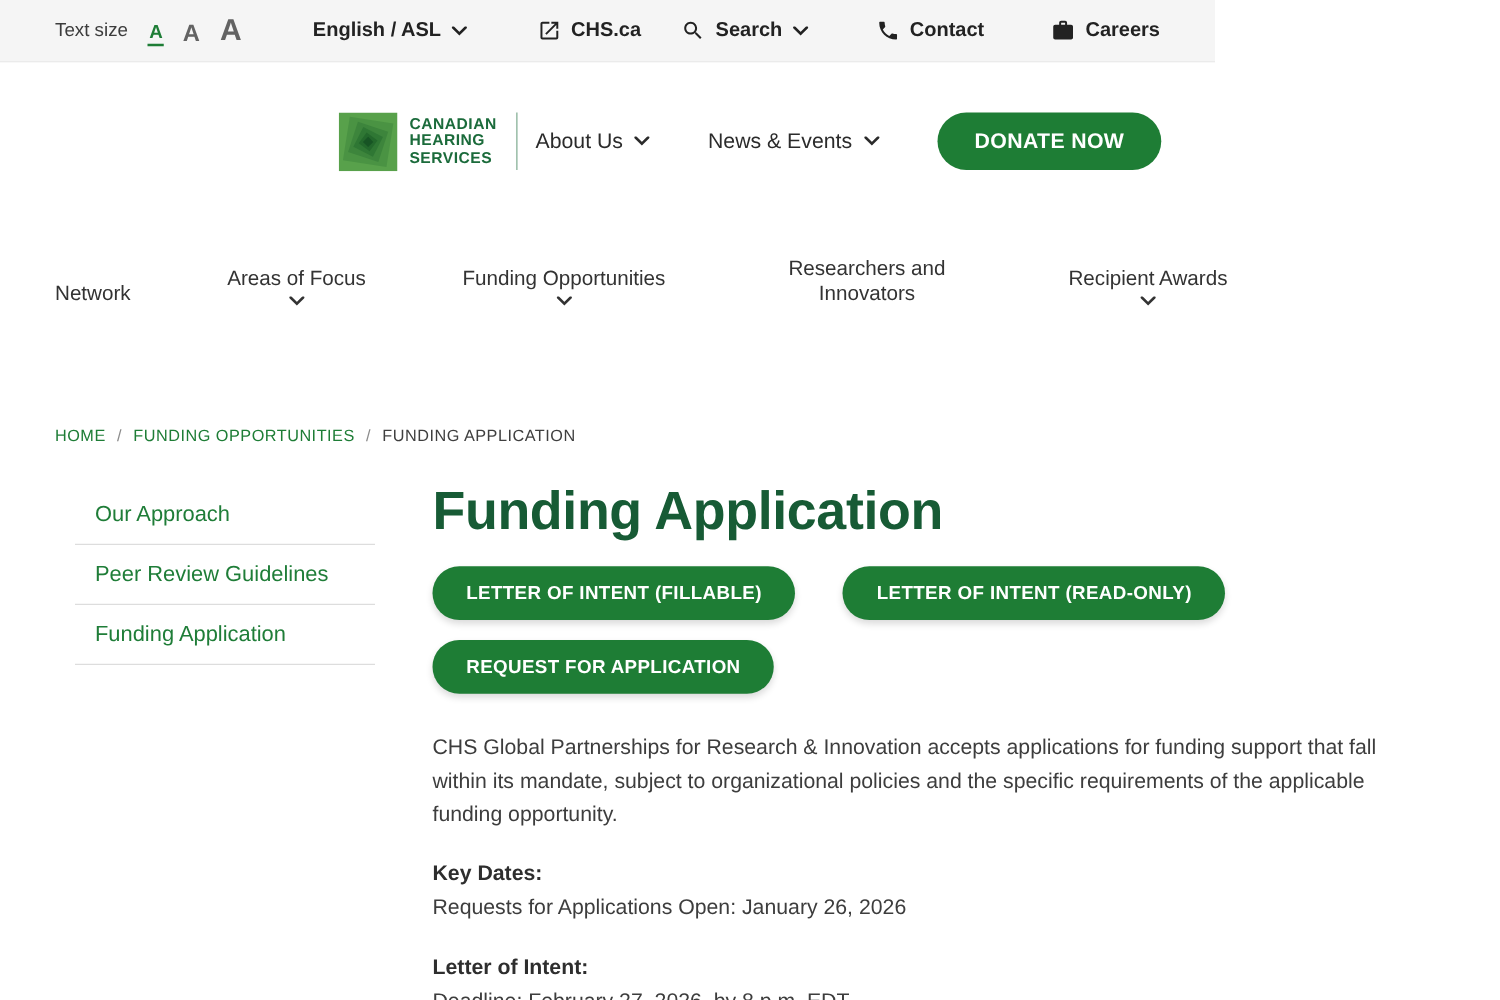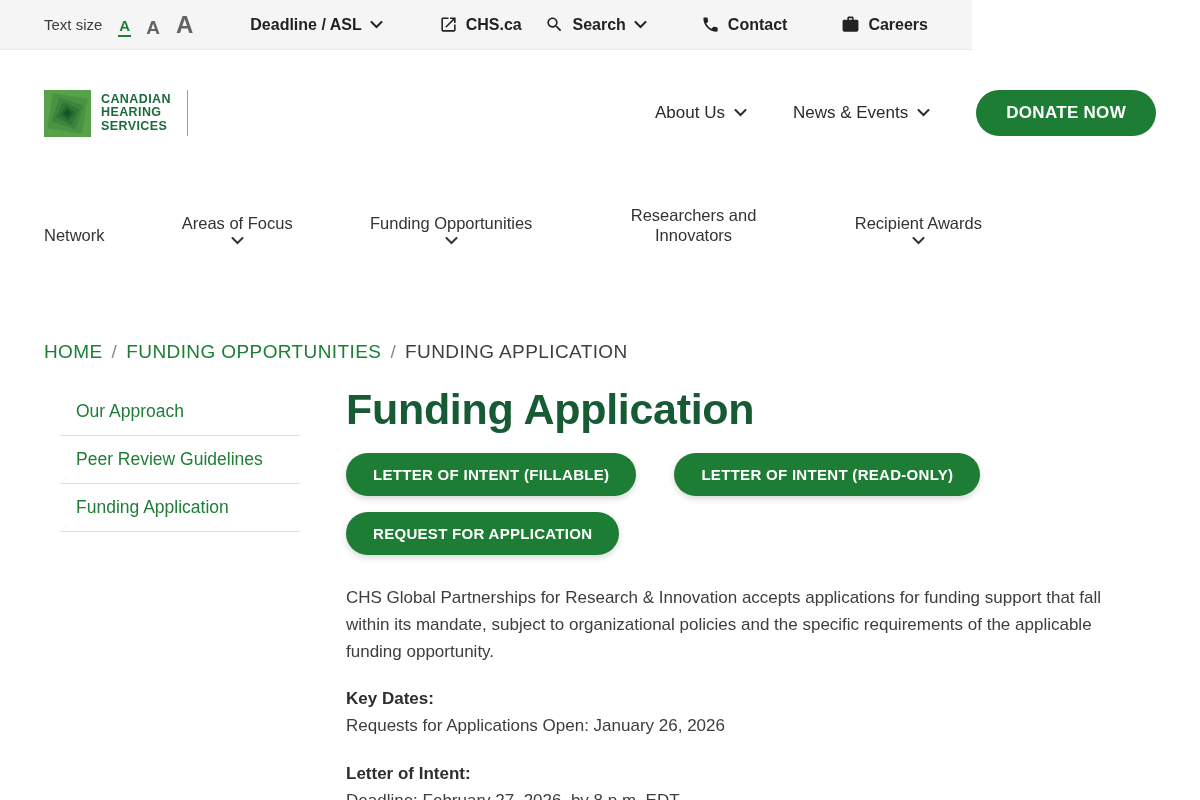--- a/index.html
+++ b/index.html
@@ -22,21 +22,21 @@
   .tb-item { display:flex; align-items:center; gap:8px; cursor:pointer;
     font-size:16px; font-weight:600; color:#222; }
   .tb-item + .tb-item { margin-left:56px; }
   .tb-right .tb-item + .tb-item { margin-left:54px; }
   .chev { width:13px; height:8px; }
   .chev path { fill:none; stroke:#222; stroke-width:2; stroke-linecap:round; }
   .tb-ico { width:19px; height:19px; fill:#222; }
 
   
   .header { position:absolute; top:50px; left:0; width:1200px; height:126px;
-    display:flex; align-items:center; justify-content:space-between; padding:0 44px; background:#fff; }
+    display:flex; align-items:center; justify-content:center; padding:0 44px; background:#fff; }
   .logo { display:flex; align-items:center; cursor:pointer; }
   .logo-mark { width:47px; height:47px; }
   .logo-org { margin-left:10px; color:#1B6B3B; font-size:12.5px; line-height:1.07;
     letter-spacing:.4px; }
   .logo-org .l1 { font-weight:600; }
   .logo-org .l2, .logo-org .l3 { font-weight:800; }
   .logo-div { width:1px; height:46px; background:#1B6B3B; opacity:.55; margin:0 14px 0 16px; }
   .logo-title { color:#1A6B3C; text-align:center; }
   .logo-title .big { font-size:29px; font-weight:800; letter-spacing:.4px; line-height:1.05; }
   .logo-title .sub { font-size:14.5px; font-weight:400; letter-spacing:2.4px; margin-top:2px; }
@@ -52,21 +52,21 @@
   .mainnav { position:absolute; top:205px; left:44px; width:938px;
     display:flex; justify-content:space-between; align-items:flex-end; }
   .mn-item { text-align:center; cursor:pointer; font-size:16.5px; font-weight:500;
     color:#333; line-height:1.22; }
   .mn-item .chev { display:block; margin:4px auto 0; }
   .mn-item .chev path { stroke:#333; }
   .mn-narrow { max-width:168px; }
 
   
   .breadcrumb { position:absolute; top:341px; left:44px; display:flex; align-items:center;
-    font-size:19px; letter-spacing:.4px; }
+    font-size:13px; letter-spacing:.4px; }
   .bc-link { color:#1E7D36; cursor:pointer; text-decoration:none; }
   .bc-sep { color:#8a8a8a; margin:0 9px; }
   .bc-current { color:#3f3f3f; }
 
   
   .sidebar { position:absolute; top:388px; left:60px; width:240px; }
   .side-item { display:block; padding:13px 16px; font-size:17.5px; color:#1F7D38;
     cursor:pointer; border-bottom:1px solid #ddd; }
 
   
@@ -95,21 +95,21 @@
 
   <div class="topbar">
     <div class="tb-left">
       <span class="tb-label">Text size</span>
       <div class="textsize">
         <button class="ts ts-1">A</button>
         <button class="ts ts-2">A</button>
         <button class="ts ts-3">A</button>
       </div>
       <div class="tb-item">
-        <span>Deadline / ASL</span>
+        <span>English / ASL</span>
         <svg class="chev" viewBox="0 0 12 8">
             <path d="M1 1l5 5 5-5"></path>
           </svg>
       </div>
       <div class="tb-item">
         <svg class="tb-ico" viewBox="0 0 24 24">
             <path d="M19 19H5V5h7V3H5c-1.1 0-2 .9-2 2v14c0 1.1.9 2 2 2h14c1.1 0 2-.9 2-2v-7h-2v7zM14 3v2h3.6l-9.8 9.8 1.4 1.4L19 6.4V10h2V3h-7z"></path>
           </svg>
         <span>CHS.ca</span>
       </div>

